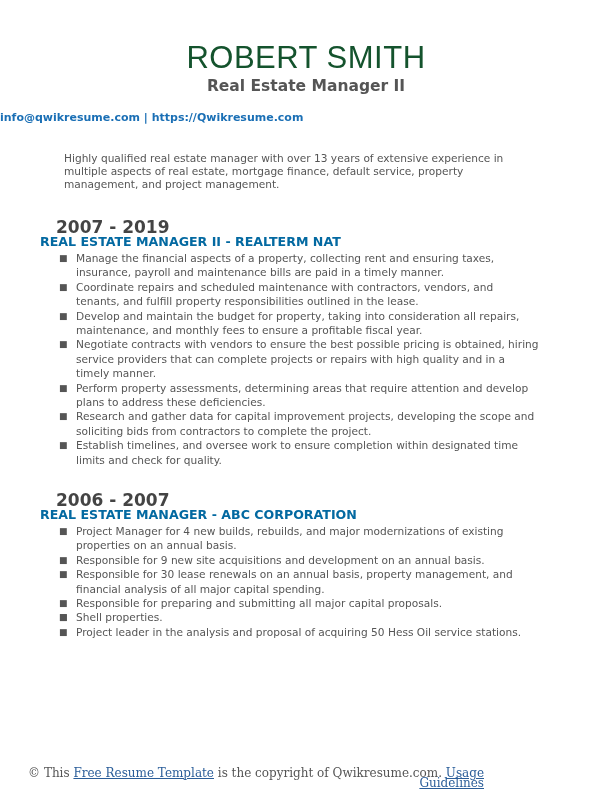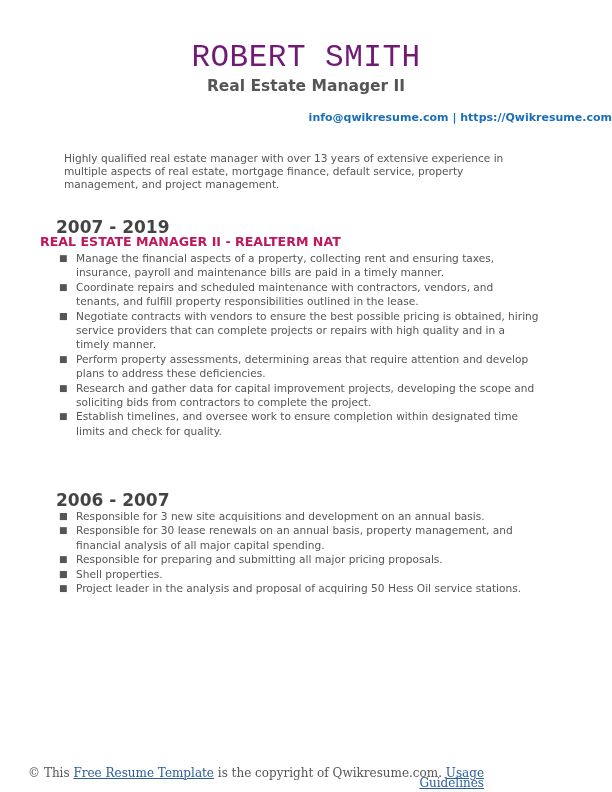--- a/index.html
+++ b/index.html
@@ -1,23 +1,23 @@
 <!DOCTYPE html>
 <html><head>
 <meta charset="utf-8">
 <style>
   html, body { margin:0; padding:0; background:#ffffff; }
   body { width:612px; height:792px; position:relative; overflow:hidden; font-family:"DejaVu Sans", sans-serif; color:#444; }
-  .name { position:absolute; top:40px; left:0; width:612px; text-align:center; font-family:Liberation Mono, monospace; font-size:31px; color:#701a75; letter-spacing:0.5px; line-height:36px; }
+  .name { position:absolute; top:40px; left:0; width:612px; text-align:center; font-family:Liberation Sans, sans-serif; font-size:31px; color:#14532d; letter-spacing:0.5px; line-height:36px; }
   .title { position:absolute; top:76px; left:0; width:612px; text-align:center; font-size:15.5px; font-weight:bold; color:#555; line-height:20px; }
-  .contact { position:absolute; top:111px; left:0; width:612px; text-align:right; font-size:11px; font-weight:bold; color:#1a6fb5; line-height:14px; }
+  .contact { position:absolute; top:111px; left:0; width:612px; text-align:left; font-size:11px; font-weight:bold; color:#1a6fb5; line-height:14px; }
   .summary { position:absolute; top:152px; left:64px; width:470px; font-size:10.6px; line-height:13.1px; color:#555; }
   .job { position:absolute; left:40px; width:500px; }
   .dates { font-size:17px; font-weight:bold; color:#444; line-height:13px;margin-left:16px; }
-  .role { font-size:12.6px; font-weight:bold; color:#be185d; line-height:15px; margin-top:0px; }
+  .role { font-size:12.6px; font-weight:bold; color:#0369a1; line-height:15px; margin-top:0px; }
   ul { margin:2px 0 0 0; padding:0 0 0 36px; list-style:none; }
   li { position:relative; font-size:10.6px; line-height:14.4px; color:#555; }
   li .bullet { position:absolute; left:-17px; top:0; font-size:9px; color:#555; }
   .footer { position:absolute; top:768px; left:0; width:484px; text-align:right; font-family:"DejaVu Serif", serif; font-size:12px; color:#555; line-height:10px; }
   .footer a { color:#2a5d99; text-decoration:underline; }
 </style>
 </head>
 <body>
 
 <div class="name">ROBERT SMITH</div>
@@ -27,35 +27,36 @@
 </div>
 
 <div class="summary">Highly qualified real estate manager with over 13 years of extensive experience in multiple aspects of real estate, mortgage finance, default service, property management, and project management.</div>
 
 <div class="job" style="top:221px;">
   <div class="dates">2007 - 2019</div>
   <div class="role">REAL ESTATE MANAGER II - REALTERM NAT</div>
   <ul>
     <li><span class="bullet">■</span><span>Manage the financial aspects of a property, collecting rent and ensuring taxes, insurance, payroll and maintenance bills are paid in a timely manner.</span></li>
     <li><span class="bullet">■</span><span>Coordinate repairs and scheduled maintenance with contractors, vendors, and tenants, and fulfill property responsibilities outlined in the lease.</span></li>
-    <li><span class="bullet">■</span></li>
+    <li><span class="bullet">■</span><span>Develop and maintain the budget for property, taking into consideration all repairs, maintenance, and monthly fees to ensure a profitable fiscal year.</span></li>
     <li><span class="bullet">■</span><span>Negotiate contracts with vendors to ensure the best possible pricing is obtained, hiring service providers that can complete projects or repairs with high quality and in a timely manner.</span></li>
     <li><span class="bullet">■</span><span>Perform property assessments, determining areas that require attention and develop plans to address these deficiencies.</span></li>
     <li><span class="bullet">■</span><span>Research and gather data for capital improvement projects, developing the scope and soliciting bids from contractors to complete the project.</span></li>
     <li><span class="bullet">■</span><span>Establish timelines, and oversee work to ensure completion within designated time limits and check for quality.</span></li>
   </ul>
 </div>
 
 <div class="job" style="top:494px;">
   <div class="dates">2006 - 2007</div>
+  <div class="role">REAL ESTATE MANAGER - ABC CORPORATION</div>
   <ul>
-    <li><span class="bullet">■</span></li>
-    <li><span class="bullet">■</span><span>Responsible for 3 new site acquisitions and development on an annual basis.</span></li>
+    <li><span class="bullet">■</span><span>Project Manager for 4 new builds, rebuilds, and major modernizations of existing properties on an annual basis.</span></li>
+    <li><span class="bullet">■</span><span>Responsible for 9 new site acquisitions and development on an annual basis.</span></li>
     <li><span class="bullet">■</span><span>Responsible for 30 lease renewals on an annual basis, property management, and financial analysis of all major capital spending.</span></li>
-    <li><span class="bullet">■</span><span>Responsible for preparing and submitting all major pricing proposals.</span></li>
+    <li><span class="bullet">■</span><span>Responsible for preparing and submitting all major capital proposals.</span></li>
     <li><span class="bullet">■</span></li>
     <li><span class="bullet">■</span><span>Shell properties.</span></li>
     <li><span class="bullet">■</span><span>Project leader in the analysis and proposal of acquiring 50 Hess Oil service stations.</span></li>
   </ul>
 </div>
 
 <div class="footer">
   <span>© This </span><a>Free Resume Template</a><span> is the copyright of Qwikresume.com. </span><a>Usage Guidelines</a>
 </div>
 

